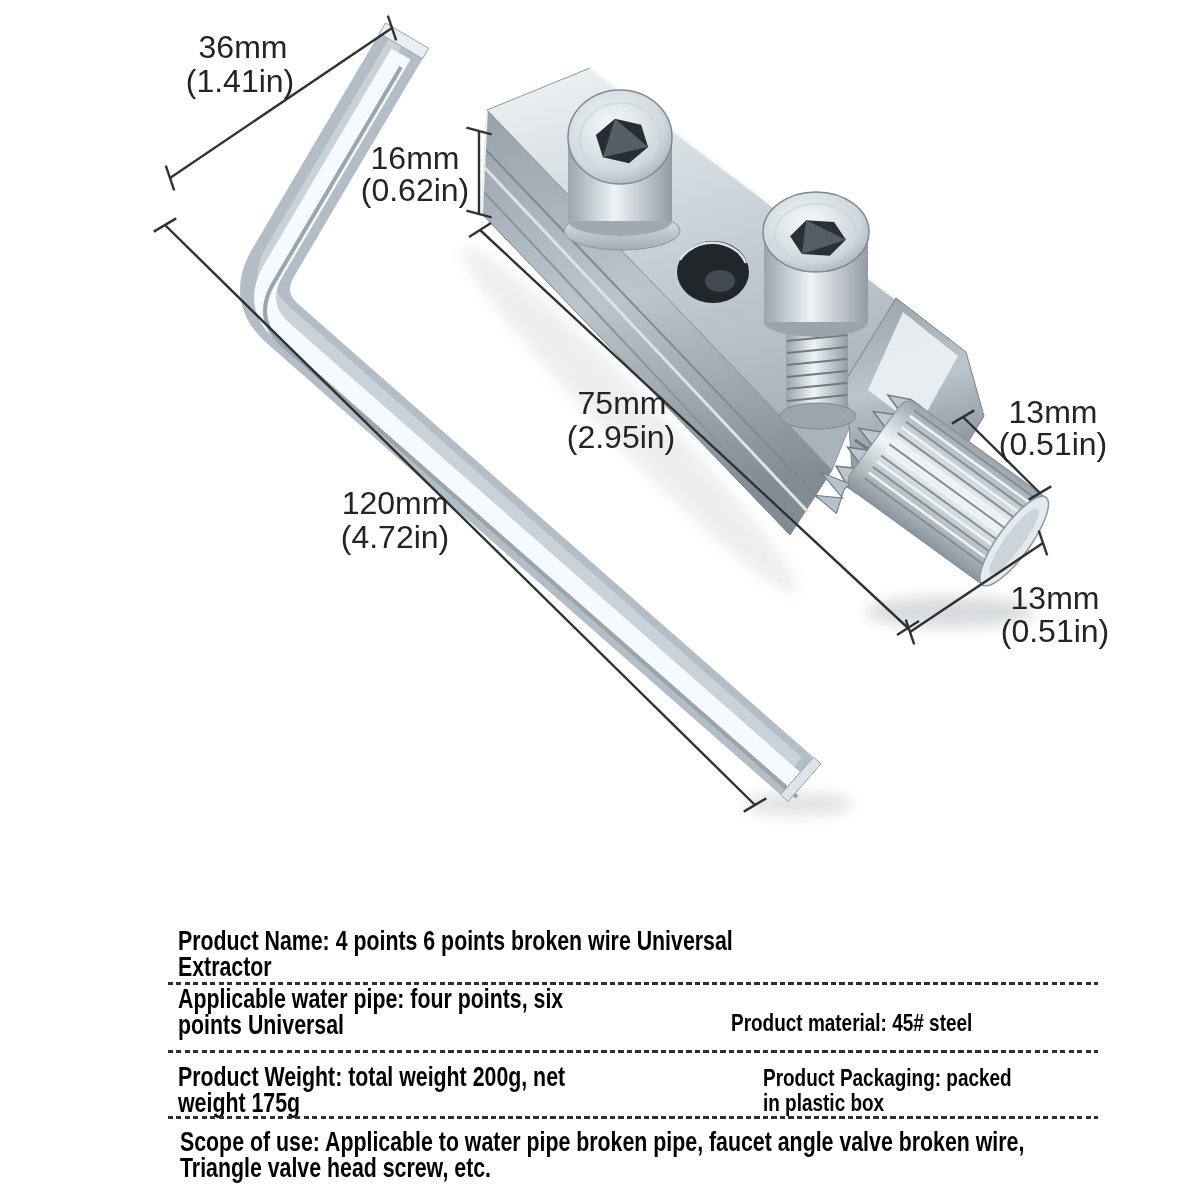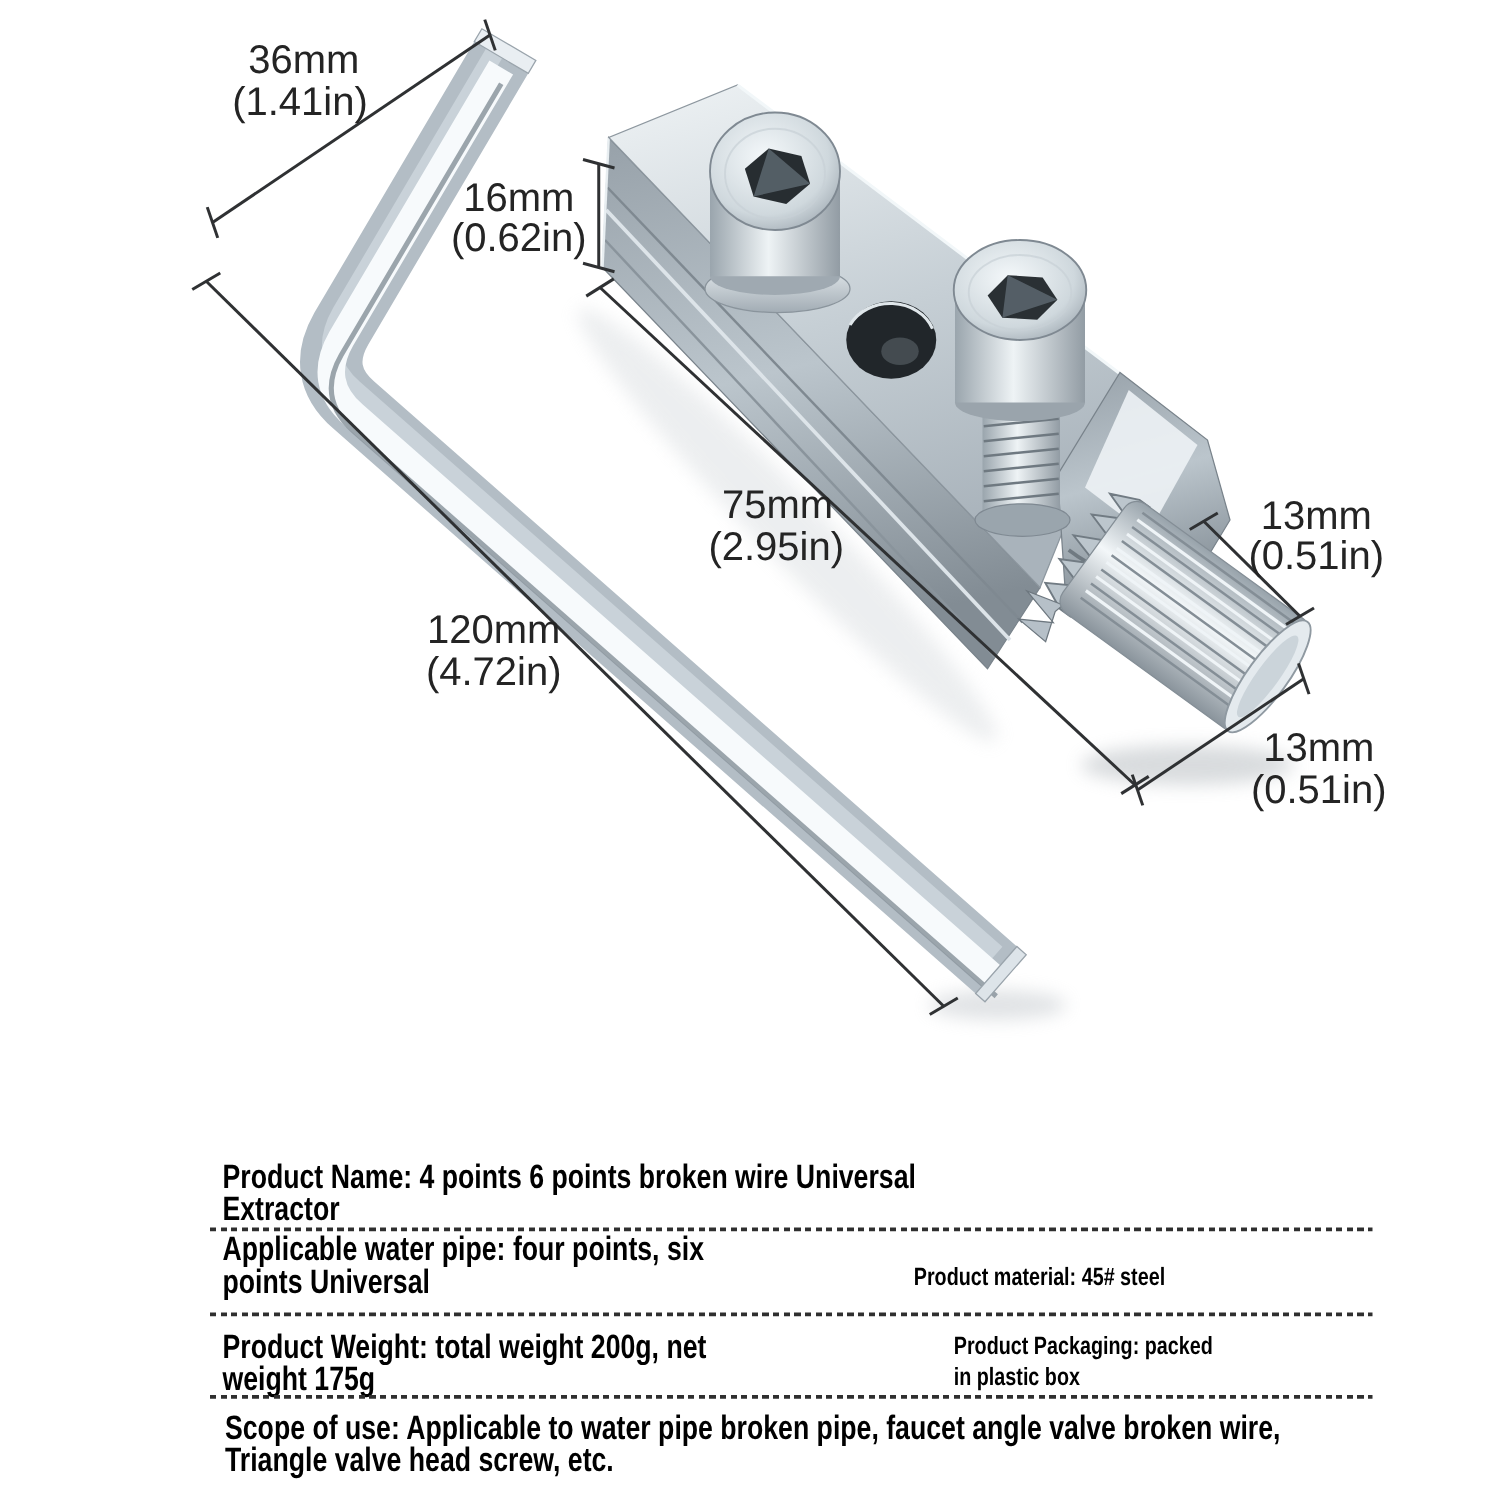--- a/index.html
+++ b/index.html
@@ -6,21 +6,21 @@
   .canvas{
     position:relative;width:1200px;height:1200px;background:#ffffff;overflow:hidden;
     font-family:"Liberation Sans", sans-serif;
   }
   .illustration{position:absolute;left:0;top:0;}
   .dim-label{font-family:"Liberation Sans",sans-serif;font-size:32px;fill:#242424;font-weight:400;}
   
   .spec{position:absolute;color:#000000;font-weight:700;}
   .spec .ln{transform:scaleX(.79);transform-origin:0 0;white-space:nowrap;}
   .spec-left{font-size:27px;line-height:26px;}
-  .spec-right{font-size:20px;line-height:25px;}
+  .spec-right{font-size:24px;line-height:25px;}
   .sep{
     position:absolute;left:168px;width:930px;height:3px;
     background:repeating-linear-gradient(90deg,#2f2f2f 0 5px,transparent 5px 8.5px);
   }
 </style>
 </head>
 <body>
 
 <div class="canvas">
 

